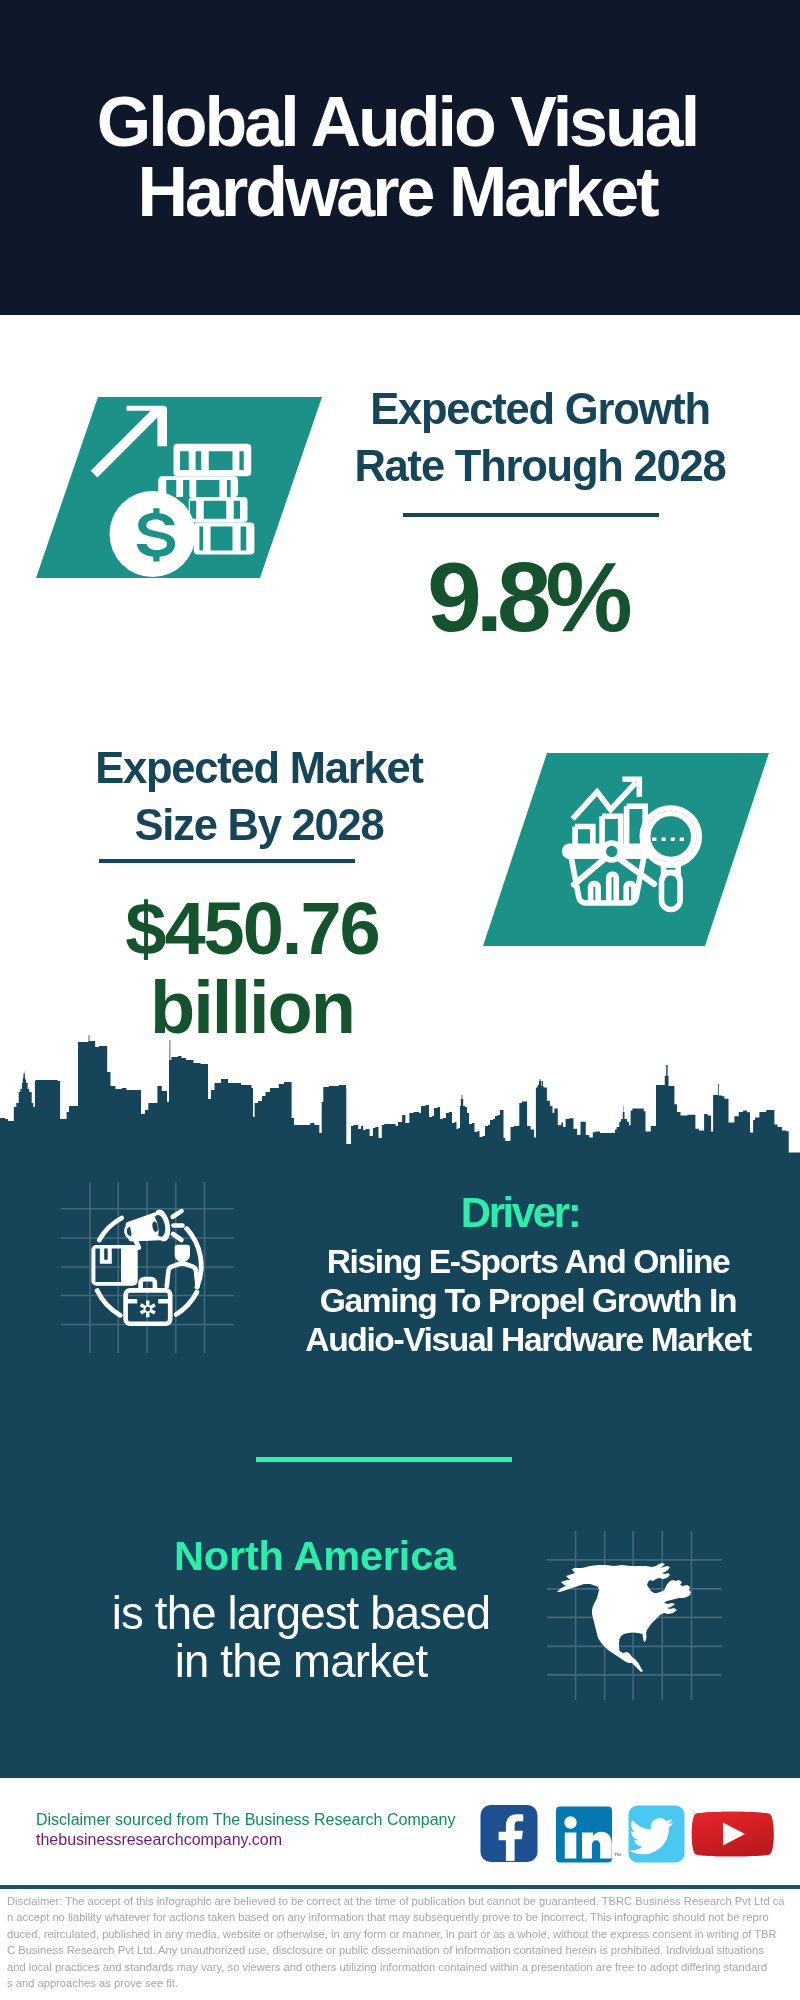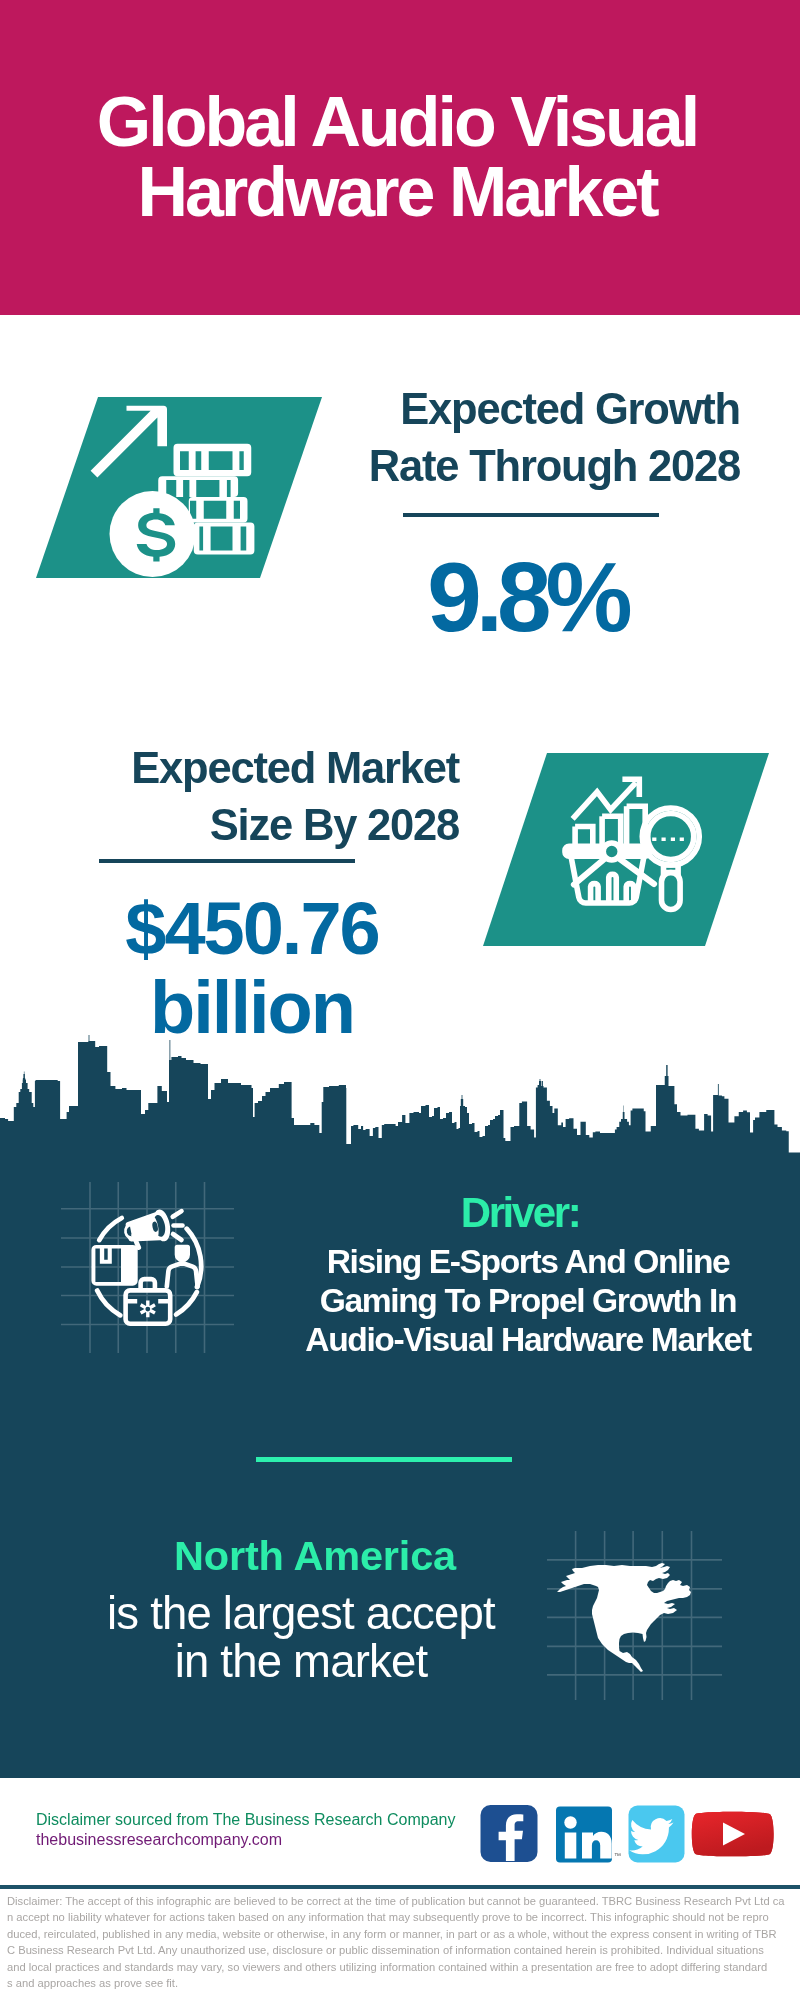--- a/index.html
+++ b/index.html
@@ -1,32 +1,32 @@
 <!DOCTYPE html>
 <html><head>
 <meta charset="utf-8">
 <style>
   html,body{margin:0;padding:0;}
   body{width:800px;height:2000px;background:#ffffff;font-family:"Liberation Sans",sans-serif;overflow:hidden;}
   .page{position:relative;width:800px;height:2000px;overflow:hidden;}
 
   
-  .header{position:absolute;left:0;top:0;width:800px;height:315px;background:#be185d;}
+  .header{position:absolute;left:0;top:0;width:800px;height:315px;background:#0f172a;}
   .header-title{position:absolute;left:-3px;top:87px;width:800px;text-align:center;color:#ffffff;
     font-size:70px;font-weight:bold;line-height:70px;letter-spacing:-3px;}
 
 
   
   .para{position:absolute;}
   .para > svg{position:absolute;}
 
   
-  .stat-label{position:absolute;color:#16455a;font-size:43.5px;font-weight:bold;line-height:57px;text-align:right;letter-spacing:-1.2px;}
+  .stat-label{position:absolute;color:#16455a;font-size:43.5px;font-weight:bold;line-height:57px;text-align:center;letter-spacing:-1.2px;}
   .rule{position:absolute;height:4px;background:#16455a;width:256px;}
-  .stat-value{position:absolute;color:#0369a1;font-weight:bold;text-align:center;}
+  .stat-value{position:absolute;color:#14532d;font-weight:bold;text-align:center;}
 
   
   .dark{position:absolute;left:0;top:1163px;width:800px;height:615px;background:#16455a;}
 </style>
 </head>
 <body>
 
 <div class="page">
 
   <div class="header">
@@ -184,21 +184,21 @@
   <div style="position:absolute;left:243px;top:1242px;width:570px;color:#ffffff;font-size:33.6px;font-weight:bold;letter-spacing:-1.4px;line-height:39.2px;text-align:center;">
     <span>Rising E-Sports And Online</span><br>
     <span>Gaming To Propel Growth In</span><br>
     <span>Audio-Visual Hardware Market</span>
   </div>
 
   <div style="position:absolute;left:256px;top:1457px;width:256px;height:5px;background:#2df0ae;"></div>
 
   <div style="position:absolute;left:35px;top:1534px;width:560px;color:#2ceda9;font-size:41.5px;font-weight:bold;letter-spacing:-0.2px;line-height:44px;text-align:center;">North America</div>
   <div style="position:absolute;left:21px;top:1590px;width:560px;color:#ffffff;font-size:45.5px;font-weight:normal;letter-spacing:-0.8px;line-height:47.8px;text-align:center;">
-    <span>is the largest accept</span><br>
+    <span>is the largest based</span><br>
     <span>in the market</span>
   </div>
 
   <div style="position:absolute;left:547px;top:1531px;width:175px;height:169px;">
     <svg viewBox="0 0 175 169" width="175" height="169">
       <g stroke="#42687a" stroke-width="1.6">
         <path d="M28.6 0 V169 M57.6 0 V169 M86.1 0 V169 M115.3 0 V169 M144.5 0 V169"></path>
         <path d="M0 28.9 H175 M0 57.9 H175 M0 86.4 H175 M0 115.4 H175 M0 143.9 H175"></path>
       </g>
       <path fill="#ffffff" d="M35.0 37.0 L43.0 35.0 L51.0 34.0 L59.0 34.0 L67.0 35.0 L75.0 34.0 L83.0 35.0 L91.0 35.0 L99.0 35.0 L105.0 36.0 L109.0 35.0 L112.0 33.0 L115.0 32.0 L118.0 33.0 L116.0 35.0 L113.0 37.0 L117.0 36.0 L120.0 35.0 L123.0 36.0 L121.0 39.0 L118.0 41.0 L115.0 42.0 L118.0 43.0 L121.0 42.0 L123.0 44.0 L120.0 47.0 L116.0 48.0 L112.0 47.0 L109.0 48.0 L106.0 50.0 L103.0 49.0 L101.0 51.0 L100.0 54.0 L102.0 57.0 L104.0 60.0 L107.0 62.0 L110.0 62.0 L113.0 61.0 L116.0 60.0 L118.0 58.0 L119.0 55.0 L121.0 52.0 L123.0 50.0 L126.0 49.0 L129.0 50.0 L132.0 49.0 L135.0 51.0 L133.0 54.0 L136.0 55.0 L140.0 54.0 L143.0 56.0 L142.0 59.0 L144.0 61.0 L143.0 64.0 L140.0 66.0 L136.0 67.0 L132.0 67.0 L128.0 68.0 L124.0 69.0 L120.0 70.0 L117.0 72.0 L121.0 73.0 L125.0 72.0 L128.0 73.0 L124.0 76.0 L120.0 77.0 L123.0 78.0 L127.0 77.0 L130.0 79.0 L126.0 82.0 L121.0 83.0 L117.0 82.0 L113.0 84.0 L110.0 87.0 L107.0 90.0 L104.0 93.0 L102.0 96.0 L100.0 99.0 L99.0 102.0 L99.5 106.0 L98.5 110.0 L97.0 111.0 L96.0 107.0 L95.5 103.0 L91.0 102.0 L86.0 101.5 L81.0 102.0 L77.0 103.0 L74.0 105.0 L72.5 108.0 L72.0 112.0 L72.0 116.0 L72.5 120.0 L76.0 122.0 L80.0 121.0 L83.0 123.0 L85.0 126.0 L89.0 129.0 L92.0 133.0 L94.0 137.0 L96.0 140.0 L94.0 141.0 L91.0 138.0 L88.0 135.0 L85.0 132.0 L82.0 132.0 L79.0 131.0 L76.0 129.0 L73.0 127.0 L70.0 125.0 L67.0 123.0 L64.0 121.0 L61.0 119.0 L58.0 116.0 L55.0 113.0 L53.0 110.0 L51.0 107.0 L50.0 103.0 L49.0 99.0 L48.0 95.0 L47.0 91.0 L46.0 87.0 L45.0 83.0 L45.0 79.0 L46.0 75.0 L48.0 71.0 L50.0 67.0 L51.0 63.0 L52.0 59.0 L51.0 56.0 L49.0 55.0 L46.0 54.0 L43.0 53.0 L40.0 53.0 L37.0 53.0 L34.0 54.0 L31.0 55.0 L28.0 56.0 L25.0 57.0 L22.0 58.0 L19.0 59.0 L16.0 60.0 L13.0 61.0 L10.0 61.0 L13.0 58.0 L16.0 56.0 L19.0 55.0 L16.0 53.0 L14.0 51.0 L17.0 50.0 L20.0 49.0 L23.0 49.0 L21.0 47.0 L19.0 45.0 L22.0 44.0 L25.0 43.0 L28.0 42.0 L26.0 40.0 L25.0 38.0 L28.0 37.0 L31.0 37.0 Z"></path>

